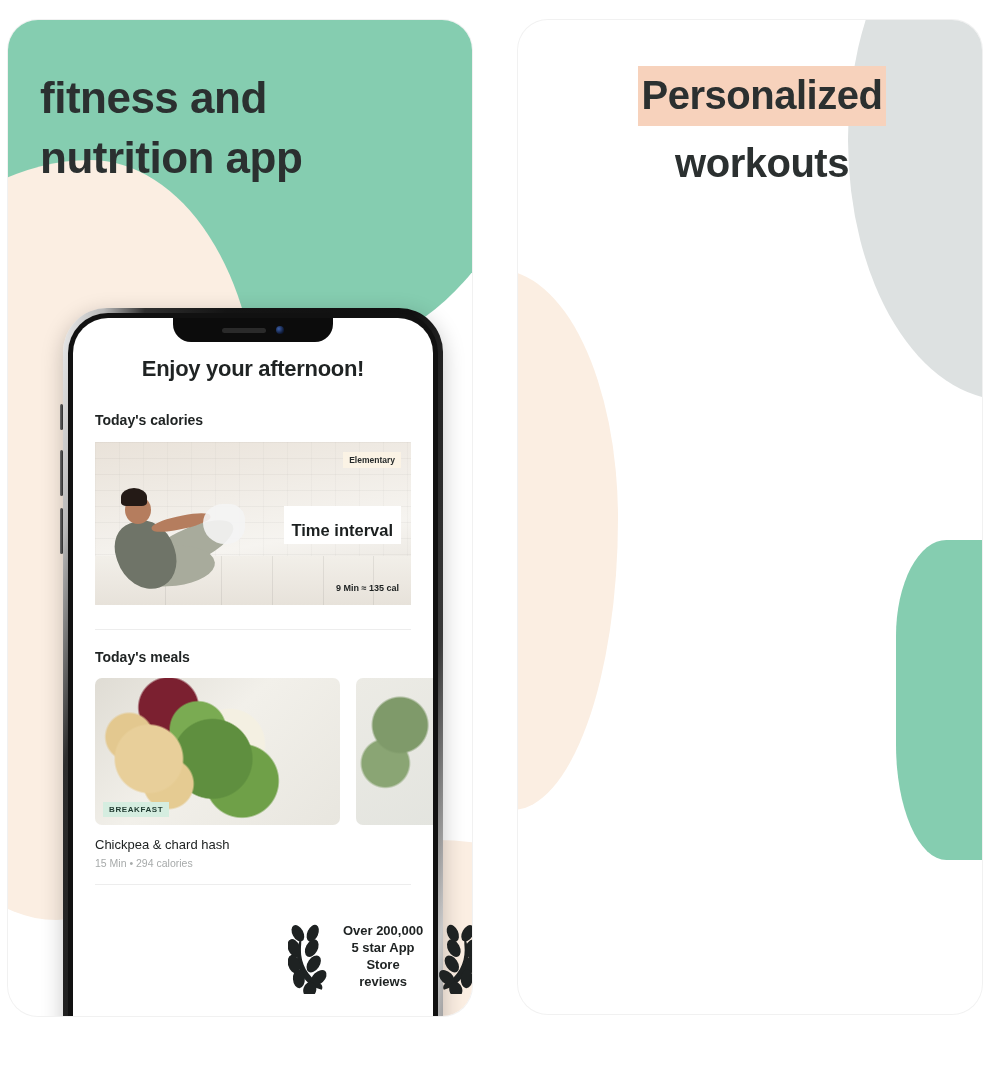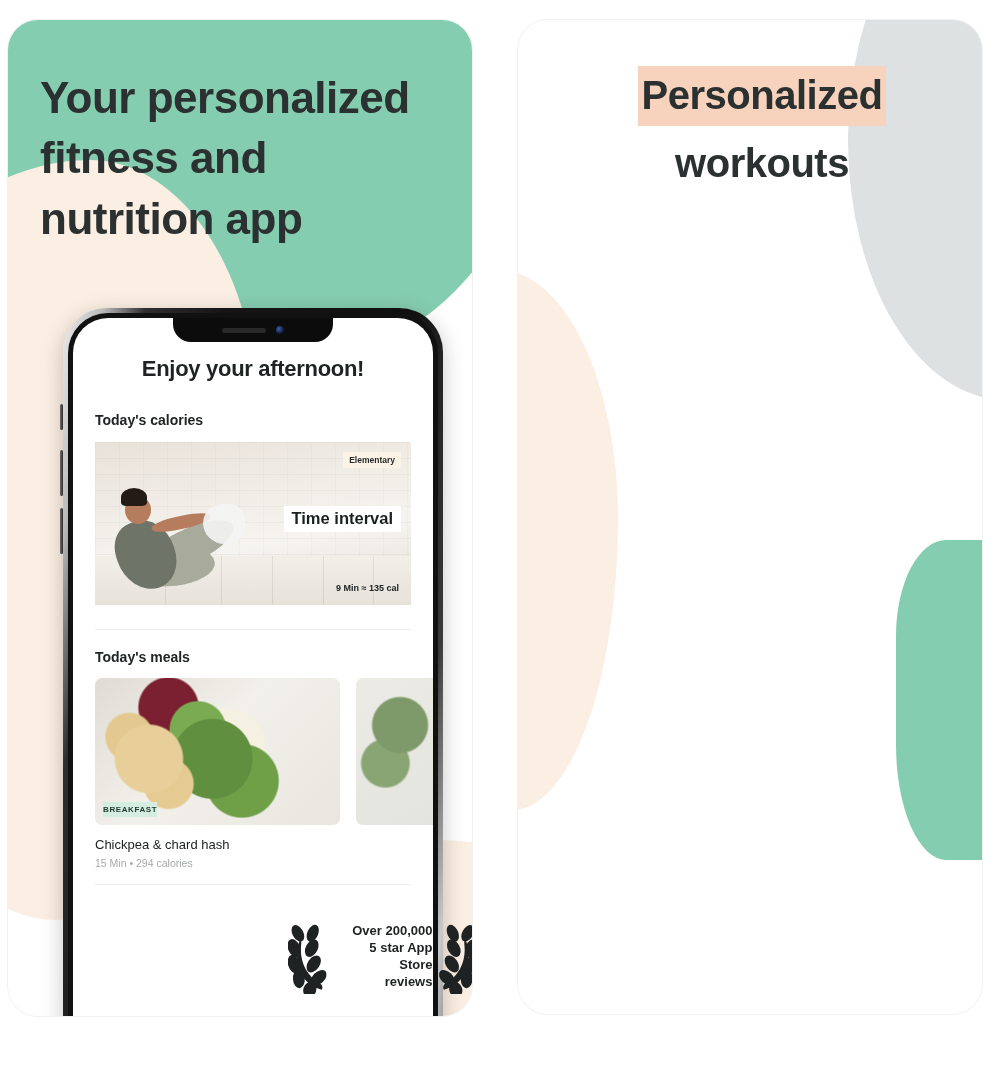--- a/index.html
+++ b/index.html
@@ -178,21 +178,21 @@
     position:absolute; top:0; bottom:0; width:1px; background: rgba(0,0,0,0.07);
   }
   .hero-badge {
     position: absolute; right: 10px; top: 10px;
     background: #fbf3e5; color: #262a2a;
     font-size: 8.5px; font-weight: bold; padding: 3px 6px;
   }
   .hero-title {
     position: absolute; right: 10px;
     background: #ffffff; color: #1b1f1f;
-    font-weight: bold; padding: 3px 8px 4px 8px;
+    font-weight: bold; padding: 15px 8px 4px 8px;
   }
   .hero-meta {
     position: absolute; right: 12px; bottom: 12px;
     color: #1b1f1f; font-size: 9px; font-weight: bold;
   }
 
   
   .woman { position: absolute; pointer-events:none; }
   .w-torso {
     position:absolute; background:#6f7468; border-radius: 40% 50% 45% 55%;
@@ -223,51 +223,50 @@
   .meal-b {
     background:
       radial-gradient(circle at 70% 50%, #cfd3cf 0 40%, transparent 41%),
       radial-gradient(circle at 18% 32%, #7f9a6a 0 12%, transparent 13%),
       radial-gradient(circle at 12% 58%, #8aa574 0 10%, transparent 11%),
       linear-gradient(150deg,#ecebe5,#dfe1dc);
   }
   .meal-tag {
     position: absolute; left: 8px; bottom: 8px;
     background: #d5ede0; color: #1f3a30;
-    font-size: 8px; font-weight: bold; letter-spacing: .6px; padding: 3px 0;
+    font-size: 8px; font-weight: bold; letter-spacing: .6px; padding: 3px 6px;
   }
   .meal-name { font-size: 13px; color: #202424; }
   .meal-meta { font-size: 10.5px; color: #a7aaaa; }
 
   
   #review-badge {
     position: absolute; left: 280px; top: 887px;
     width: 190px; height: 100px;
     display: flex; align-items: center; justify-content: center; gap: 4px;
     z-index: 20;
   }
   #review-badge .badge-text {
-    text-align: right; color: #1e2222; font-weight: bold;
+    text-align: center; color: #1e2222; font-weight: bold;
     font-size: 13px; line-height: 1.3;
   }
   .laurel-svg { display:block; }
 </style>
 </head>
 <body>
 
 <div class="stage">
 
   <div class="card" id="card-left">
 
     <div class="blob blob-green-left"></div>
     <div class="blob blob-cream-left"></div>
     <div class="blob blob-cream-left-2"></div>
 
     <div class="headline" id="headline-left">
-      <div>Your personalized</div>
       <div>fitness and</div>
       <div>nutrition app</div>
     </div>
 
     <div class="phone" id="phone-left">
       <div class="side-btn" style="top:96px;height:26px;"></div>
       <div class="side-btn" style="top:142px;height:46px;"></div>
       <div class="side-btn" style="top:200px;height:46px;"></div>
       <div class="phone-inner">
         <div class="phone-screen">

